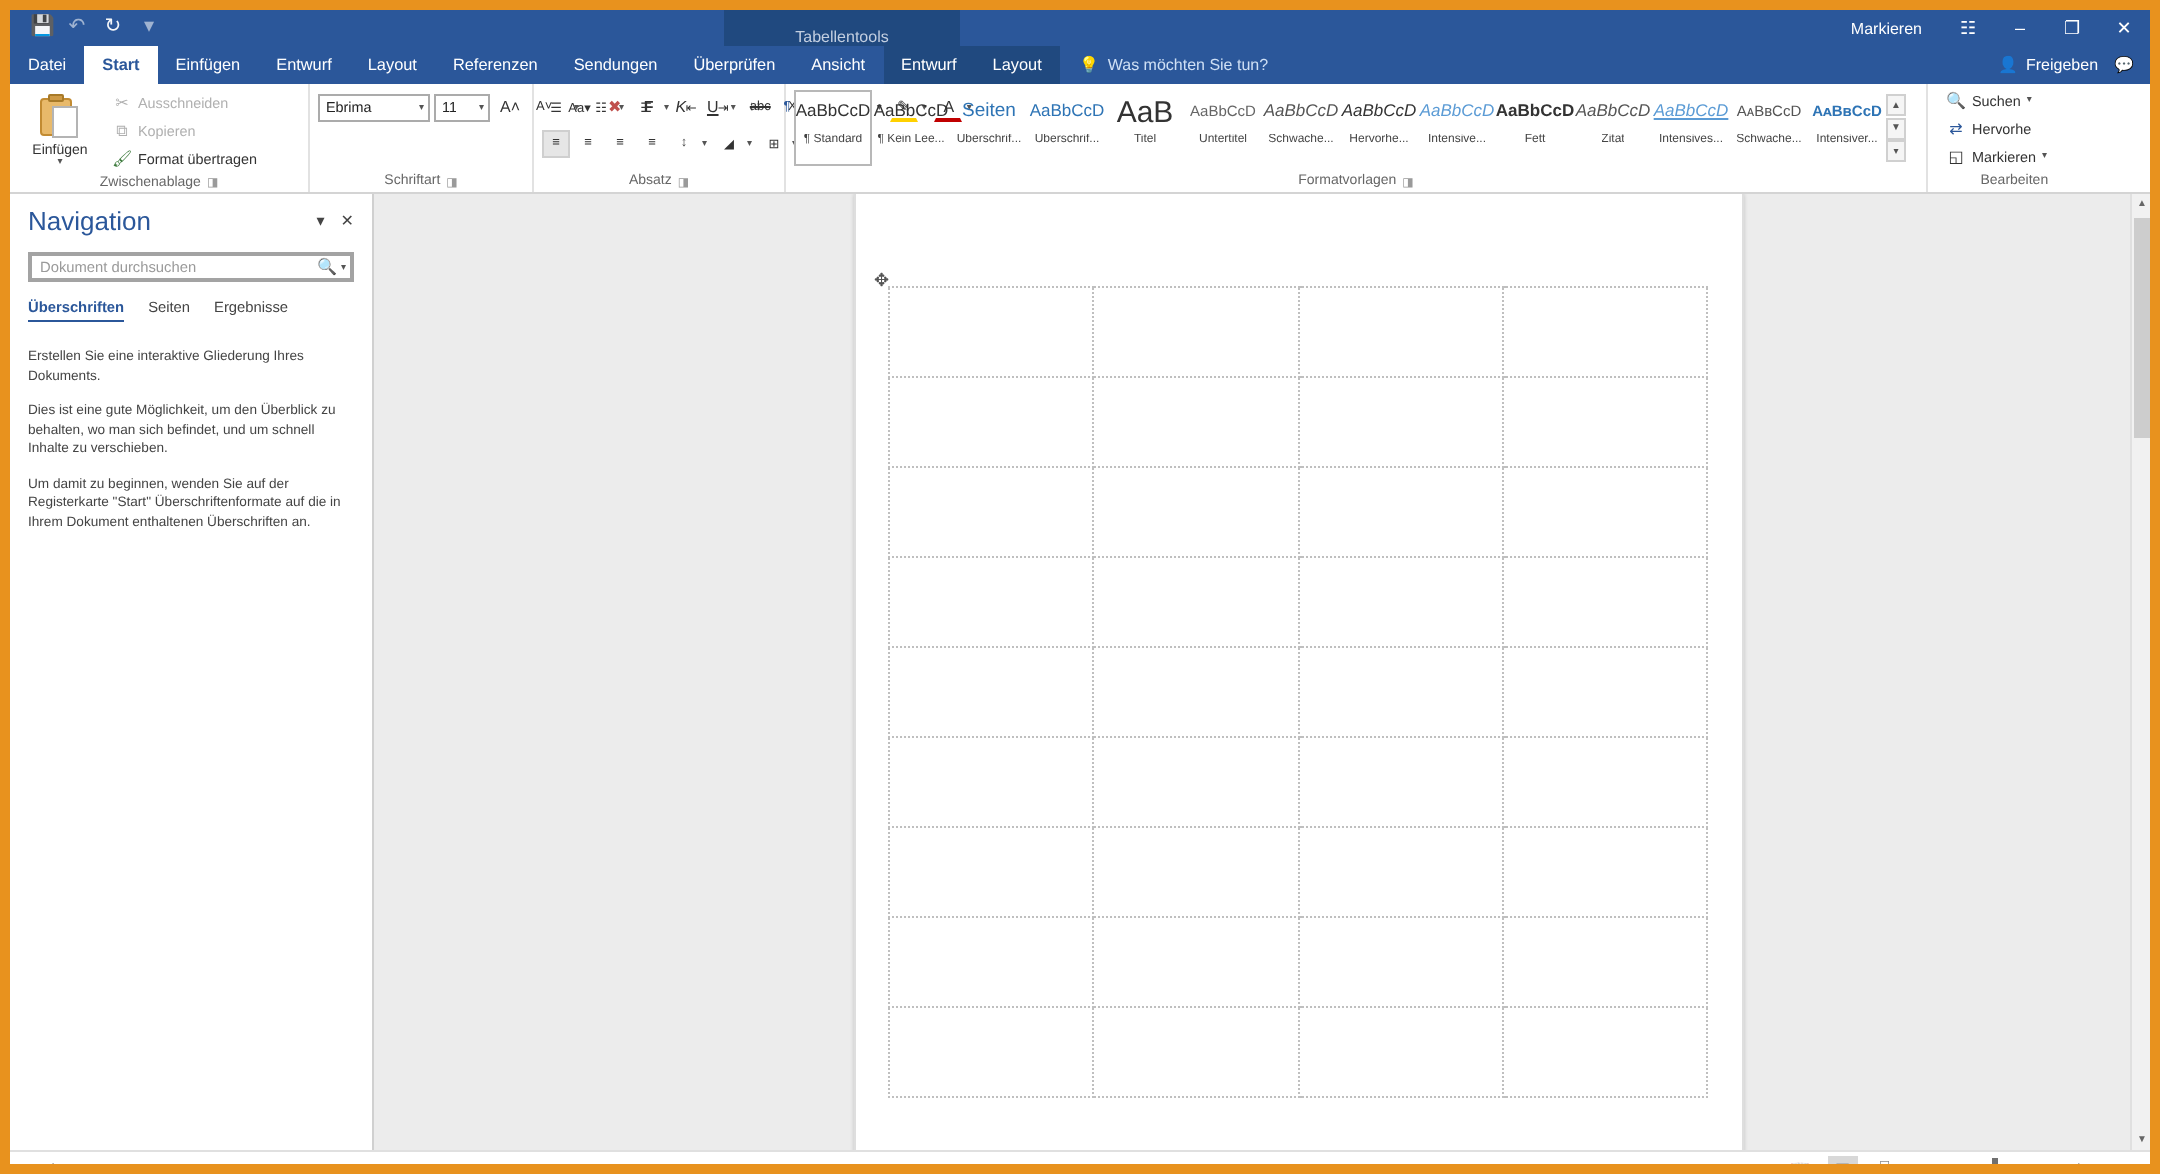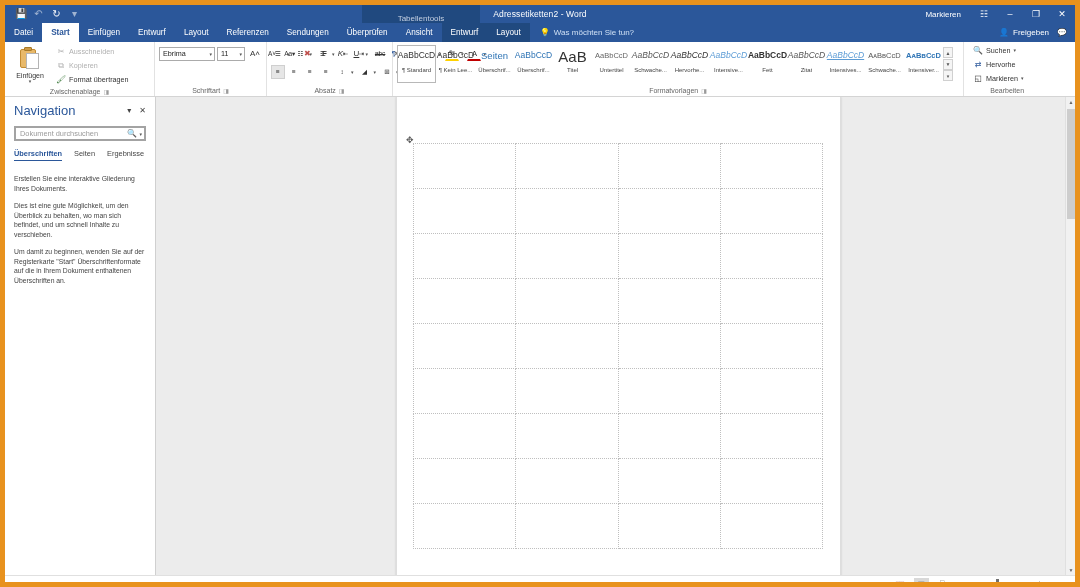--- a/index.html
+++ b/index.html
@@ -150,21 +150,21 @@
   }
 
   
   .editcmds { display: flex; flex-direction: column; padding: 2px 4px 0 6px; gap: 1px; }
 
   
   .main { position: relative; height: 478px; background: #ECECEC; display: flex; }
 
   
   .navpane {
-    width: 151px; background: #fff; border-right: 1px solid #D0D0D0;
+    width: 182px; background: #fff; border-right: 1px solid #D0D0D0;
     display: flex; flex-direction: column; padding: 6px 9px 0 9px;
     position: relative;
   }
   .nav-head { display: flex; align-items: center; justify-content: space-between; }
   .nav-title { font-size: 13px; color: #2B579A; font-weight: normal; }
   .nav-head-btns { display: flex; align-items: center; gap: 8px; }
   .nav-hb { font-size: 8px; color: #444; cursor: pointer; }
   .nav-search {
     margin-top: 8px; height: 15px; border: 2px solid #a3a3a3; background: #fff;
     display: flex; align-items: center; padding: 0 2px 0 4px;
@@ -243,21 +243,20 @@
   <div class="titlebar">
     <div class="qat">
       <span class="qicon">💾</span>
       <span class="qicon dim">↶</span>
       <span class="qicon">↻</span>
       <span class="qicon dim">▾</span>
     </div>
     <div class="ctxtools">
       <span>Tabellentools</span>
     </div>
-    <div class="doctitle">Adressetiketten2  -  Word</div>
     <div class="tr-area">
       <span class="signin">Markieren</span>
       <span class="winbtn">☷</span>
       <span class="winbtn">–</span>
       <span class="winbtn">❐</span>
       <span class="winbtn close">✕</span>
     </div>
   </div>
 
   <div class="tabstrip">

